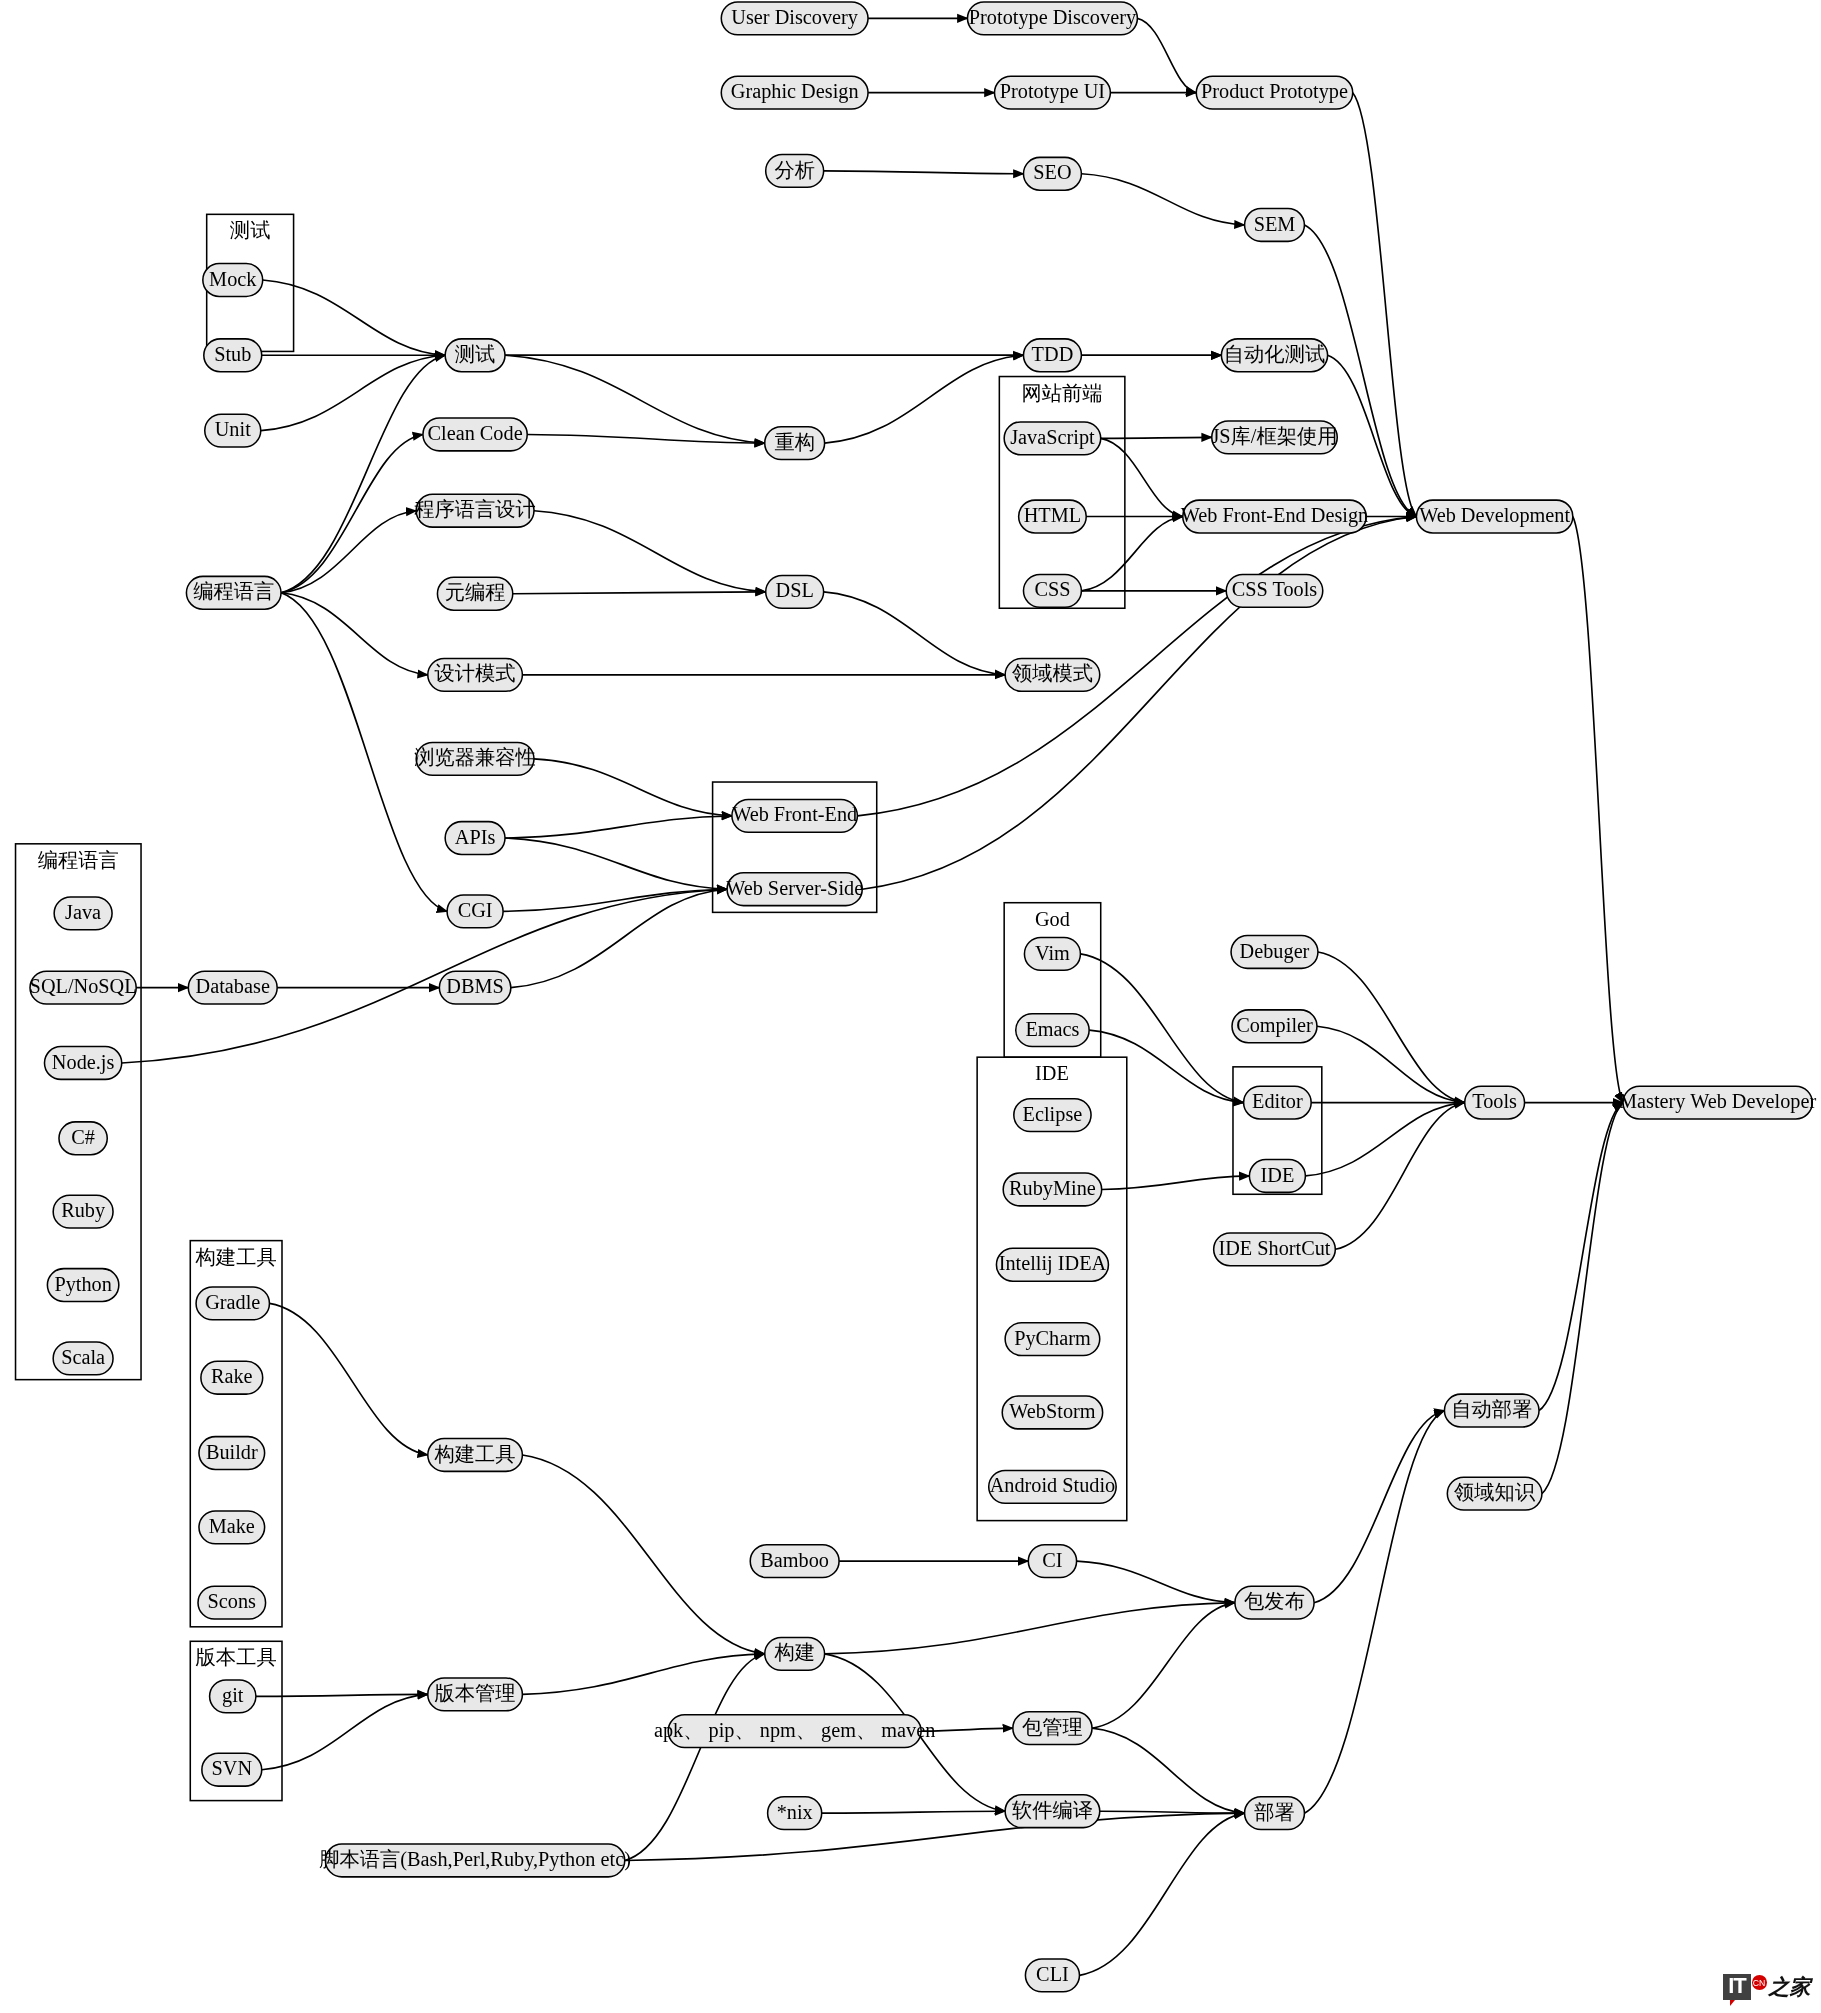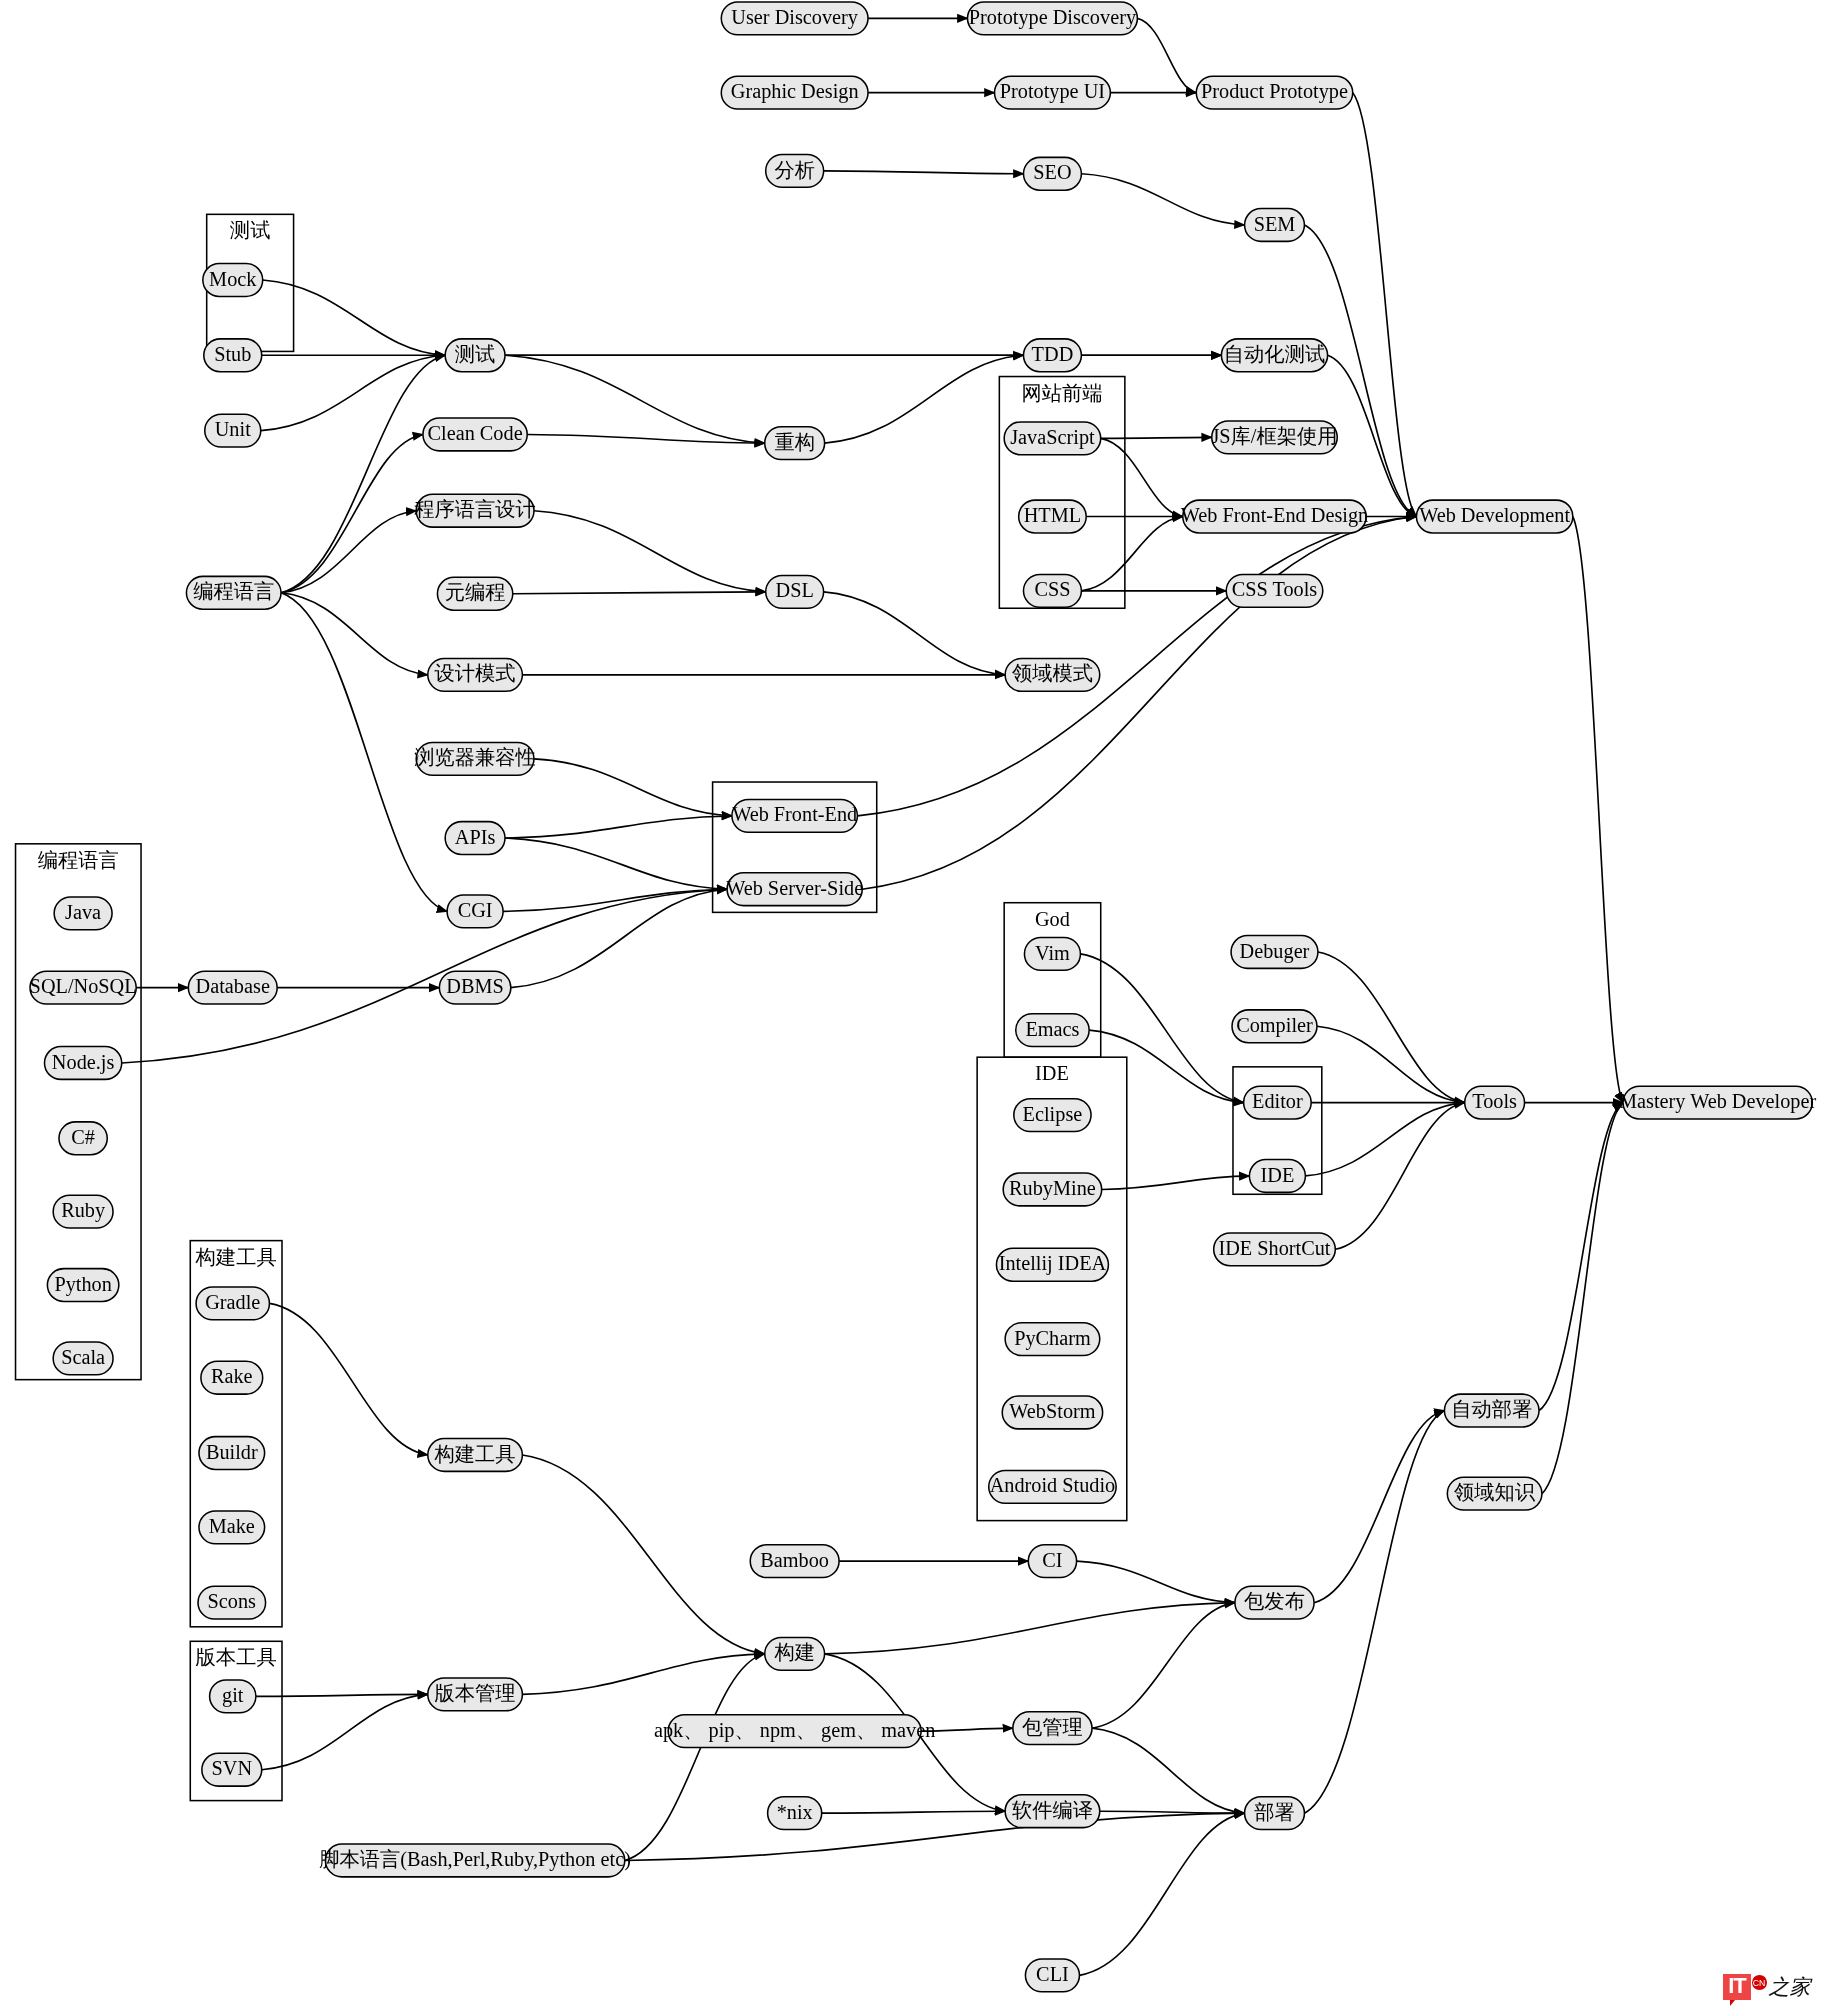--- a/index.html
+++ b/index.html
@@ -4,27 +4,27 @@
 <style>
   html,body{margin:0;padding:0;background:#ffffff;}
   body{width:1822px;height:2013px;position:relative;font-family:"Liberation Serif",serif;}
   #canvas{position:absolute;left:0;top:0;width:1822px;height:2013px;}
   .nodelbl{font-family:"Liberation Serif","DejaVu Serif",serif;font-size:21px;fill:#000;dominant-baseline:middle;text-anchor:middle;}
   .clusterlbl{font-family:"Liberation Serif","DejaVu Serif",serif;font-size:21px;fill:#000;dominant-baseline:middle;text-anchor:middle;}
   .nodebox{fill:#e8e8e8;stroke:#000000;stroke-width:1.6;}
   .clusterbox{fill:none;stroke:#000000;stroke-width:1.6;}
   .edge{fill:none;stroke:#000000;stroke-width:1.7;}
   .logo{position:absolute;right:11.6px;bottom:11.6px;display:flex;align-items:center;}
-  .logo-it{background:#ef4444;color:#ffffff;font-family:"Liberation Sans",sans-serif;font-weight:bold;font-size:22px;
+  .logo-it{background:#404040;color:#ffffff;font-family:"Liberation Sans",sans-serif;font-weight:bold;font-size:22px;
             padding:1px 4.8px 2.9px 4.8px;line-height:1;position:relative;letter-spacing:-1px;}
   .logo-it:after{content:"";position:absolute;left:6.8px;bottom:-5.8px;width:0;height:0;
             border-left:5.8px solid #d40000;border-bottom:6.8px solid transparent;}
   .logo-dot{background:#d40000;color:#fff;border-radius:50%;width:15px;height:14.5px;font-size:8.7px;
             display:flex;align-items:center;justify-content:center;margin:-9.7px 0 0 1px;font-family:"Liberation Sans",sans-serif;}
-  .logo-cn{font-family:"DejaVu Sans",sans-serif;font-size:21px;color:#111;font-weight:normal;margin-left:1.9px;font-style:italic;}
+  .logo-cn{font-family:"DejaVu Sans",sans-serif;font-size:21px;color:#111;font-weight:bold;margin-left:1.9px;font-style:italic;}
 </style>
 </head>
 <body>
 
 <svg id="canvas" viewBox="0 0 1887 2085">
   <defs>
     <marker id="arr" viewBox="0 0 10 10" refX="9" refY="5" markerWidth="7" markerHeight="7" orient="auto-start-reverse">
       <path d="M0,1 L10,5 L0,9 z" fill="#000"></path>
     </marker>
   </defs>

